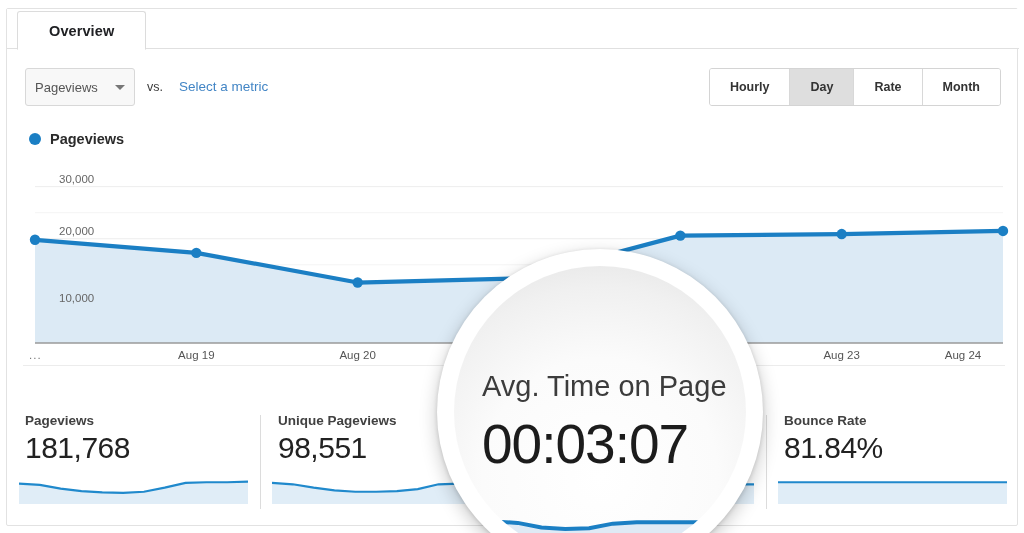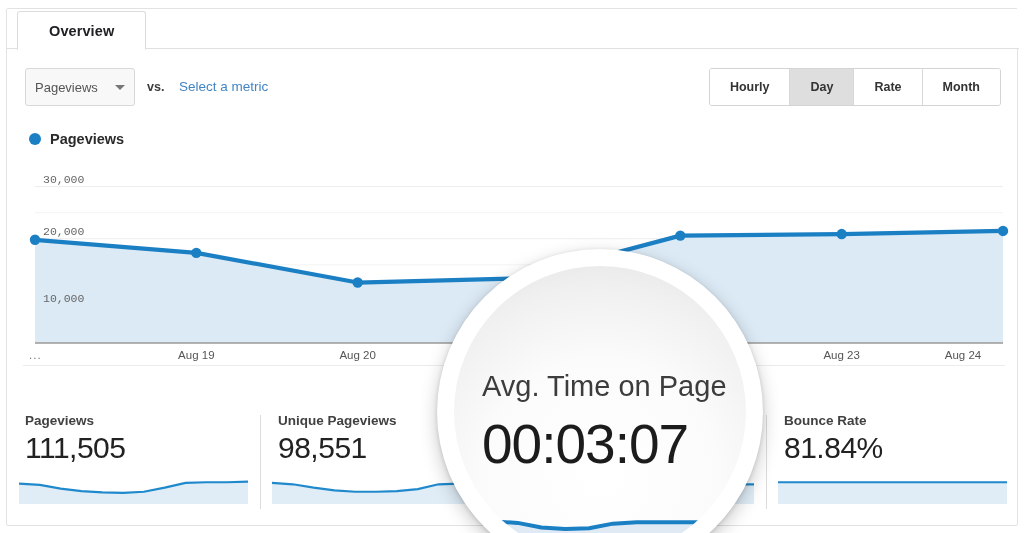--- a/index.html
+++ b/index.html
@@ -87,21 +87,21 @@
     width: 0; height: 0;
     border-left: 5px solid transparent;
     border-right: 5px solid transparent;
     border-top: 5px solid #777;
     margin-left: 4px;
   }
   .vs-text {
     position: absolute;
     left: 140px; top: 31px;
     font-size: 12.5px;
-    font-weight: bold;
+    font-weight: normal;
     color: #3c3c3c;
   }
   .select-metric-link {
     position: absolute;
     left: 172px; top: 30px;
     font-size: 13.5px;
     color: #4285c5;
     cursor: pointer;
   }
 
@@ -157,21 +157,22 @@
     left: 0; top: 142px;
     width: 1012px;
     height: 214px;
   }
   .chart-svg { display: block; }
 
   .ylabel {
     position: absolute;
     font-size: 11.5px;
     color: #666;
-    font-family: Liberation Mono, monospace;
+    font-family: Liberation Sans, sans-serif;
+    margin-left: 16px;
   }
   .xlabel {
     position: absolute;
     font-size: 11.5px;
     color: #555;
     text-align: center;
     transform: translateX(-50%);
   }
   .xdots {
     position: absolute;
@@ -361,21 +362,21 @@
         <div class="xlabel" style="left: 834.667px; top: 340px;">Aug 23</div>
         <div class="xlabel" style="left: 956px; top: 340px;">Aug 24</div>
       </div>
     <div class="xdots">...</div>
 
     <div class="axis-divider"></div>
 
     <div class="cards" id="cards">
         <div class="card">
           <div class="card-title">Pageviews</div>
-          <div class="card-value">111,505</div>
+          <div class="card-value">181,768</div>
           <svg class="spark" viewBox="0 0 100 40" preserveAspectRatio="none">
             <path d="M 0 16 L 9.090909090909092 17.599999999999998 L 18.181818181818183 22 L 27.272727272727273 24.8 L 36.36363636363637 26.4 L 45.45454545454545 26.799999999999997 L 54.54545454545455 25.6 L 63.63636363636363 20.8 L 72.72727272727273 15.2 L 81.81818181818181 14.399999999999999 L 90.9090909090909 14.399999999999999 L 100 13.599999999999998 L 100 40 L 0 40 Z" fill="#e0edf7"></path>
             <path d="M 0 16 L 9.090909090909092 17.599999999999998 L 18.181818181818183 22 L 27.272727272727273 24.8 L 36.36363636363637 26.4 L 45.45454545454545 26.799999999999997 L 54.54545454545455 25.6 L 63.63636363636363 20.8 L 72.72727272727273 15.2 L 81.81818181818181 14.399999999999999 L 90.9090909090909 14.399999999999999 L 100 13.599999999999998" fill="none" stroke="#2089cc" stroke-width="2.2" vector-effect="non-scaling-stroke"></path>
           </svg>
         </div>
         <div class="card">
           <div class="card-title">Unique Pageviews</div>
           <div class="card-value">98,551</div>
           <svg class="spark" viewBox="0 0 100 40" preserveAspectRatio="none">
             <path d="M 0 15.2 L 9.090909090909092 16.8 L 18.181818181818183 20.8 L 27.272727272727273 24 L 36.36363636363637 25.6 L 45.45454545454545 25.6 L 54.54545454545455 24.8 L 63.63636363636363 22.4 L 72.72727272727273 16.8 L 81.81818181818181 16 L 90.9090909090909 16 L 100 15.2 L 100 40 L 0 40 Z" fill="#e0edf7"></path>

